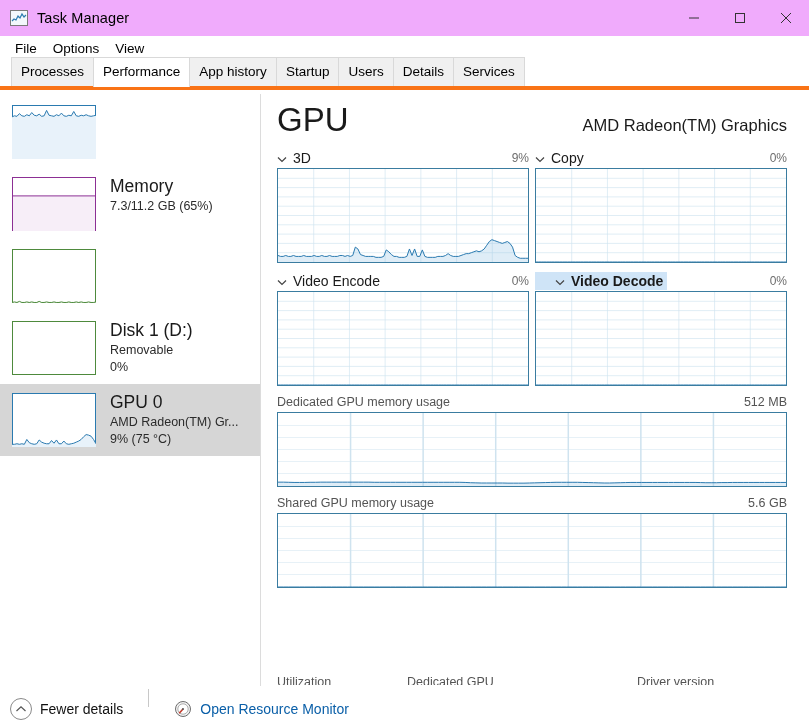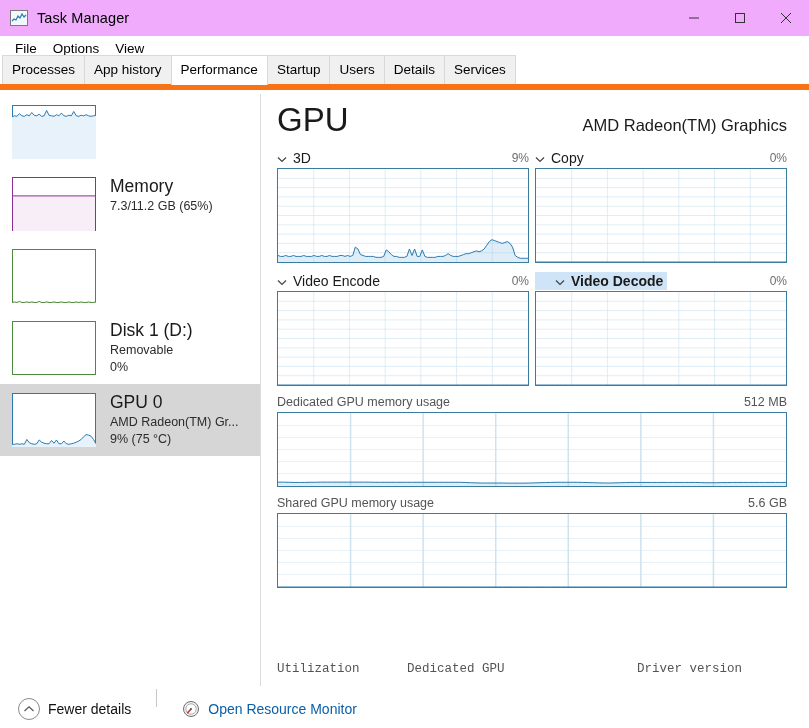--- a/index.html
+++ b/index.html
@@ -30,22 +30,22 @@
   .wc { width: 46px; height: 36px; display: flex; align-items: center; justify-content: center; cursor: default; }
 
   
   .menubar { height: 24px; flex: 0 0 24px; display: flex; align-items: center; padding-left: 7px; }
   .menu-item { font-size: 13.5px; padding: 2px 8px; color: #000; cursor: default; }
 
   
   .tabstrip {
     height: 30px; flex: 0 0 30px;
     display: flex; align-items: flex-end;
-    border-bottom: 6px solid #f97316;
-    padding-left: 2px;
+    border-bottom: 4px solid #f97316;
+    padding-left: 11px;
     background: #ffffff;
   }
   .tab {
     font-size: 13.5px; color: #000;
     padding: 5px 9px 6px 9px;
     border: 1px solid #d9d9d9;
     border-bottom: none;
     background: #f0f0f0;
     margin-right: -1px;
     line-height: 17px;
@@ -109,31 +109,31 @@
 
   .graph { width: 100%; border: 1px solid #3a7ca0; background: #ffffff; display: block; }
   .graph.eng { height: 95px; }
   .graph.mem { height: 75px; }
 
   .mem-head { display: flex; align-items: baseline; margin: 9px 0 3px 0; }
   .mem-label { font-size: 12.5px; color: #545454; }
   .mem-val { margin-left: auto; font-size: 12.5px; color: #545454; }
 
   .clipped-row {
-    position: absolute; left: 16px; right: 22px; bottom: 16px;
-    height: 10px; overflow: hidden; font-family: Liberation Mono, monospace;
+    position: absolute; left: 16px; right: 22px; bottom: 3px;
+    height: 10px; overflow: hidden;
   }
   .clipped-inner { display: flex; font-size: 12.5px; color: #545454; white-space: nowrap; }
   .clip-c1 { width: 130px; } .clip-c2 { width: 230px; } .clip-c3 { width: 150px; }
 
   
   .statusbar {
     height: 40px; flex: 0 0 40px;
     display: flex; 
-    padding-left: 18px;
+    padding-left: 10px;
     background: #ffffff;
     border-top: 1px solid #ffffff;
     gap: 13px;
   }
   .fewer { display: flex; align-items: center; cursor: default; }
   .circle-btn {
     width: 22px; height: 22px; border-radius: 50%;
     border: 1px solid #8a8a8a; display: flex; align-items: center; justify-content: center;
     margin-right: 8px;
   }
@@ -176,22 +176,22 @@
   </div>
 
   <div class="menubar">
     <div class="menu-item">File</div>
     <div class="menu-item">Options</div>
     <div class="menu-item">View</div>
   </div>
 
   <div class="tabstrip">
     <div class="tab">Processes</div>
+    <div class="tab selected">Performance</div>
     <div class="tab">App history</div>
-    <div class="tab selected">Performance</div>
     <div class="tab">Startup</div>
     <div class="tab">Users</div>
     <div class="tab">Details</div>
     <div class="tab">Services</div>
   </div>
 
   <div class="body">
 
     <div class="sidebar">
 

